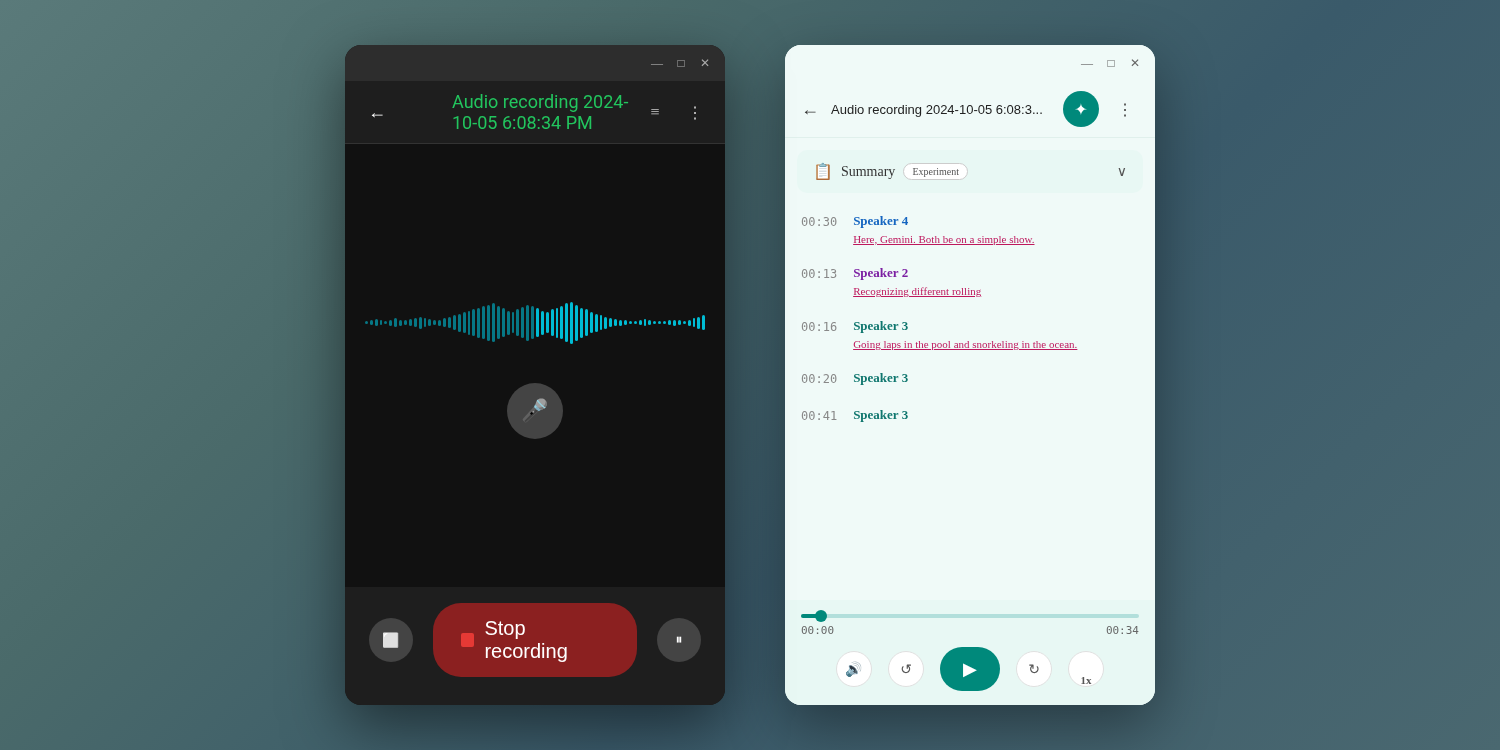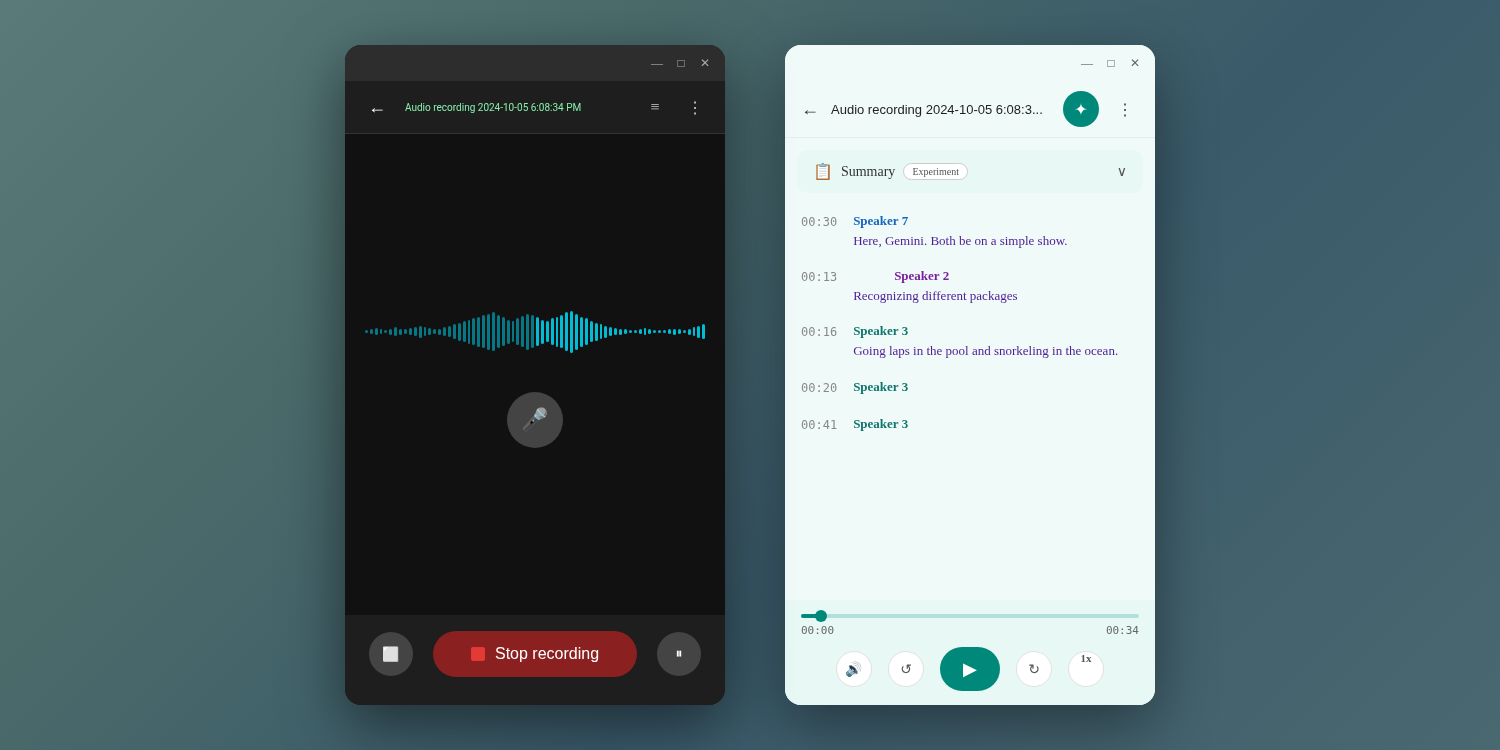--- a/index.html
+++ b/index.html
@@ -64,23 +64,24 @@
       cursor: pointer;
       width: 32px;
       height: 32px;
       display: flex;
       align-items: center;
       justify-content: center;
     }
 
     .recording-title {
       flex: 1;
-      color: #86efac;
-      font-size: 10px;
+      color: #22c55e;
+      font-size: 18px;
       font-family: 'Roboto', sans-serif;
+      margin-left: 47px;
     }
 
     .header-icons {
       display: flex;
       gap: 12px;
       align-items: center;
     }
 
     .header-icon-btn {
       color: #ccc;
@@ -173,21 +174,21 @@
       cursor: pointer;
       color: #fff;
       font-size: 14px;
     }
 
     .stop-recording-btn {
       background: #8b2020;
       border-radius: 28px;
       padding: 14px 28px;
       color: #fff;
-      font-size: 16px;
+      font-size: 20px;
       font-family: sans-serif;
       display: flex;
       align-items: center;
       gap: 10px;
       cursor: pointer;
       font-weight: 500;
       flex: 1;
       justify-content: center;
     }
 
@@ -343,27 +344,28 @@
       flex: 1;
     }
 
     .speaker-name {
       font-size: 13px;
       font-weight: 600;
       margin-bottom: 3px;
     }
 
     .speaker-1 { color: #1565c0; }
-    .speaker-2 { color: #7b1fa2; margin-left: 41px; }
+    .speaker-2 { color: #7b1fa2; }
     .speaker-3 { color: #0f766e; }
 
     .entry-text {
-      color: #4c1d95;
-      font-size: 13px;
+      color: #be185d;
+      font-size: 11px;
       line-height: 1.4;
+      text-decoration: underline;
     }
 
     .playback-section {
       background: #e8f8f4;
       padding: 14px 16px;
     }
 
     .progress-bar-container {
       position: relative;
       margin-bottom: 6px;
@@ -436,21 +438,21 @@
       color: #fff;
       font-size: 18px;
     }
 
     .speed-btn {
       width: 36px;
       height: 36px;
       border-radius: 50%;
       background: #fff;
       display: flex;
-      align-items: flex-start;
+      align-items: flex-end;
       justify-content: center;
       cursor: pointer;
       color: #555;
       font-size: 11px;
       font-weight: 600;
       border: 1px solid #e0e0e0;
     }
   </style>
 </head>
 <body>
@@ -586,29 +588,29 @@
     <span class="summary-icon">📋</span>
     <span class="summary-label">Summary</span>
     <span class="experiment-badge">Experiment</span>
     <span class="summary-chevron">∨</span>
   </div>
 
   <div class="transcript-content" id="transcript-list">
       <div class="transcript-entry">
       <div class="entry-time">00:30</div>
       <div class="entry-content">
-        <div class="speaker-name speaker-1">Speaker 7</div>
+        <div class="speaker-name speaker-1">Speaker 4</div>
         <div class="entry-text">Here, Gemini. Both be on a simple show.</div>
       </div>
     </div>
       <div class="transcript-entry">
       <div class="entry-time">00:13</div>
       <div class="entry-content">
         <div class="speaker-name speaker-2">Speaker 2</div>
-        <div class="entry-text">Recognizing different packages</div>
+        <div class="entry-text">Recognizing different rolling</div>
       </div>
     </div>
       <div class="transcript-entry">
       <div class="entry-time">00:16</div>
       <div class="entry-content">
         <div class="speaker-name speaker-3">Speaker 3</div>
         <div class="entry-text">Going laps in the pool and snorkeling in the ocean.</div>
       </div>
     </div>
       <div class="transcript-entry">

